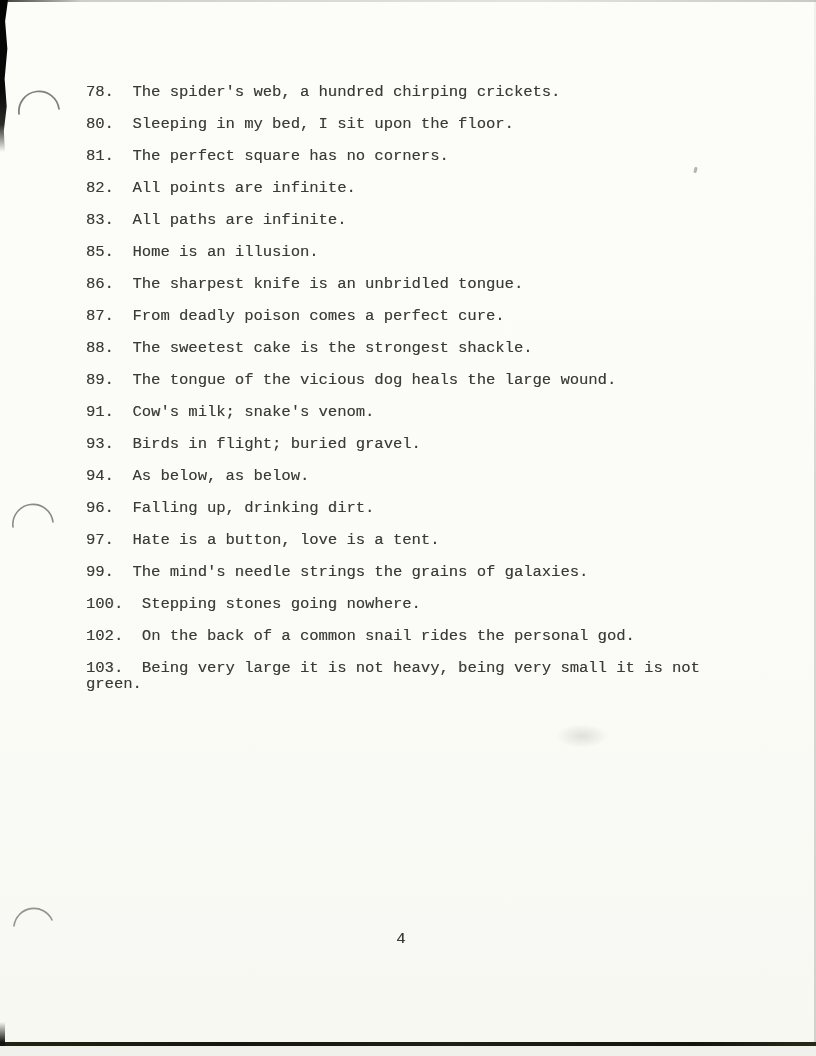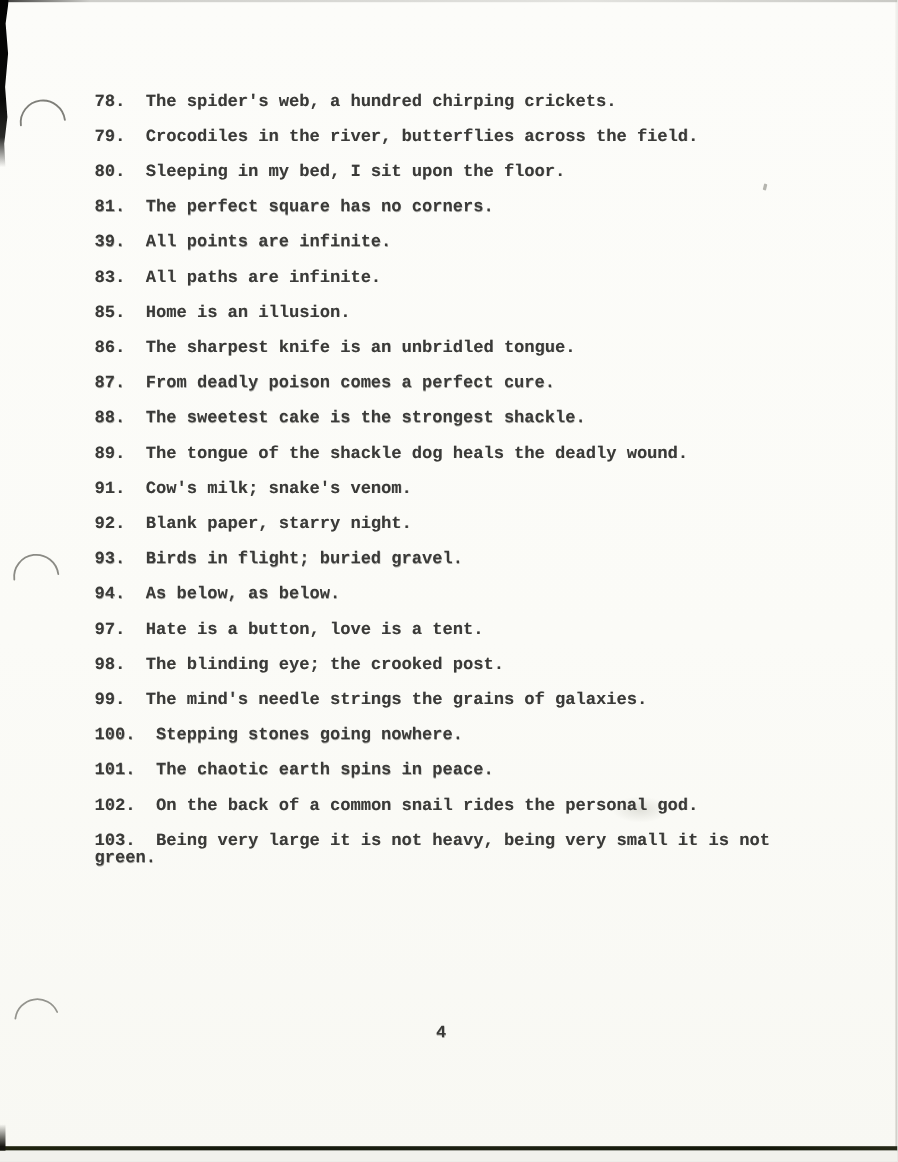--- a/index.html
+++ b/index.html
@@ -8,21 +8,20 @@
 
   .page {
     position: relative;
     width: 816px;
     height: 1056px;
     margin: 0 auto;
     overflow: hidden;
     background: linear-gradient(180deg, #fcfcf9 0%, #fbfbf7 55%, #f8f8f3 100%);
     font-family: "Liberation Mono", "DejaVu Sans Mono", monospace;
     color: var(--ink, #3a3a38);
-    font-weight: bold;
   }
 
   
   .edge-top {
     position: absolute; left: 0; top: 0; width: 100%; height: 2px;
     background: linear-gradient(90deg, rgba(35,35,33,.9), rgba(120,120,114,.35) 10%,
                 rgba(150,150,144,.25) 65%, rgba(125,125,118,.4) 100%);
   }
   .edge-left {
     position: absolute; left: 0; top: 0; width: 8px; height: 152px;
@@ -100,38 +99,35 @@
     <svg width="52" height="40" viewBox="0 0 52 40">
       <path d="M5,30 A20,20 0 0 1 43,24" fill="none" stroke="#6a6a63" stroke-width="1.6" stroke-linecap="round" opacity="0.7"></path>
     </svg>
   </div>
 
   <div class="speck"></div>
   <div class="smudge"></div>
 
   <div class="list">
       <div class="row"><span class="num">78.</span><span class="txt">The spider's web, a hundred chirping crickets.</span></div>
-      <div class="row"><span class="num">79.</span><span class="txt">Crocodiles in the river, butterflies across the field.</span></div>
       <div class="row"><span class="num">80.</span><span class="txt">Sleeping in my bed, I sit upon the floor.</span></div>
       <div class="row"><span class="num">81.</span><span class="txt">The perfect square has no corners.</span></div>
-      <div class="row"><span class="num">39.</span><span class="txt">All points are infinite.</span></div>
+      <div class="row"><span class="num">82.</span><span class="txt">All points are infinite.</span></div>
       <div class="row"><span class="num">83.</span><span class="txt">All paths are infinite.</span></div>
       <div class="row"><span class="num">85.</span><span class="txt">Home is an illusion.</span></div>
       <div class="row"><span class="num">86.</span><span class="txt">The sharpest knife is an unbridled tongue.</span></div>
       <div class="row"><span class="num">87.</span><span class="txt">From deadly poison comes a perfect cure.</span></div>
       <div class="row"><span class="num">88.</span><span class="txt">The sweetest cake is the strongest shackle.</span></div>
-      <div class="row"><span class="num">89.</span><span class="txt">The tongue of the shackle dog heals the deadly wound.</span></div>
+      <div class="row"><span class="num">89.</span><span class="txt">The tongue of the vicious dog heals the large wound.</span></div>
       <div class="row"><span class="num">91.</span><span class="txt">Cow's milk; snake's venom.</span></div>
-      <div class="row"><span class="num">92.</span><span class="txt">Blank paper, starry night.</span></div>
       <div class="row"><span class="num">93.</span><span class="txt">Birds in flight; buried gravel.</span></div>
       <div class="row"><span class="num">94.</span><span class="txt">As below, as below.</span></div>
+      <div class="row"><span class="num">96.</span><span class="txt">Falling up, drinking dirt.</span></div>
       <div class="row"><span class="num">97.</span><span class="txt">Hate is a button, love is a tent.</span></div>
-      <div class="row"><span class="num">98.</span><span class="txt">The blinding eye; the crooked post.</span></div>
       <div class="row"><span class="num">99.</span><span class="txt">The mind's needle strings the grains of galaxies.</span></div>
       <div class="row"><span class="num">100.</span><span class="txt">Stepping stones going nowhere.</span></div>
-      <div class="row"><span class="num">101.</span><span class="txt">The chaotic earth spins in peace.</span></div>
       <div class="row"><span class="num">102.</span><span class="txt">On the back of a common snail rides the personal god.</span></div>
       <div class="row"><span class="num">103.</span><span class="txt">Being very large it is not heavy, being very small it is not green.</span></div>
     </div>
 
   <div class="footer">4</div>
 
 </div>
 
 </body></html>

